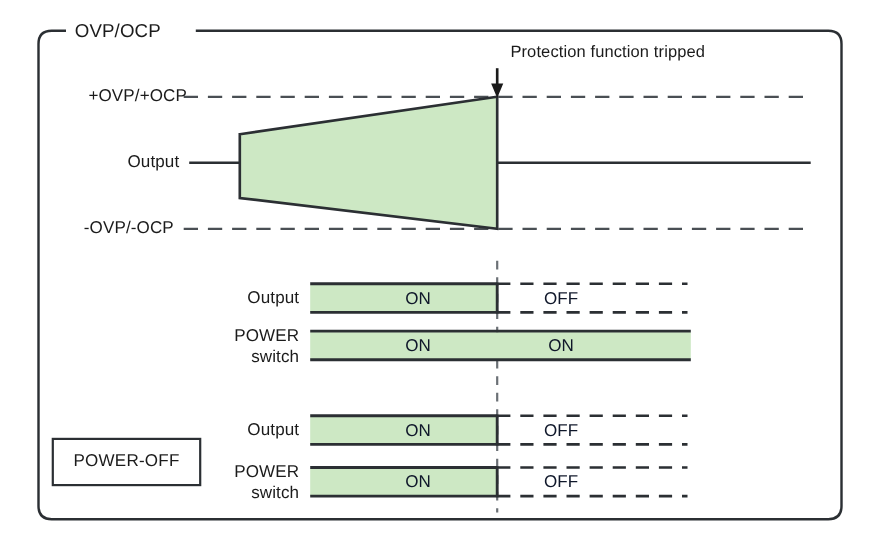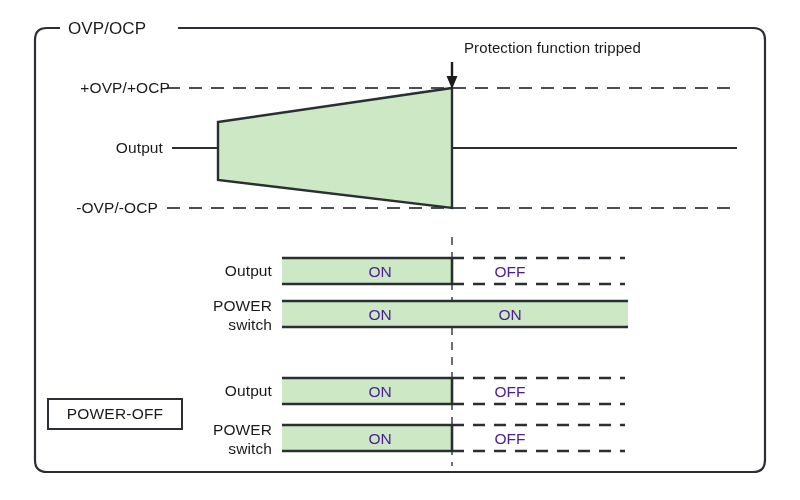--- a/index.html
+++ b/index.html
@@ -6,21 +6,21 @@
   body{width:800px;height:500px;position:relative;overflow:hidden;
        font-family:"Liberation Sans",sans-serif;color:#1c1c1c;}
   #stage{position:absolute;left:0;top:0;width:800px;height:500px;}
   svg{position:absolute;left:0;top:0;}
   .lbl{position:absolute;font-size:15.5px;color:#1b1b1b;white-space:nowrap;
        line-height:1.18;letter-spacing:0.1px;}
   .lbl.r{text-align:right;}
   .boxlbl{position:absolute;border:2px solid #2b2f33;background:#fff;
           font-size:15.5px;color:#1b1b1b;display:flex;align-items:center;
           justify-content:center;box-sizing:border-box;letter-spacing:0.2px;}
-  .onoff{position:absolute;font-size:15.5px;color:#4c1d95;}
+  .onoff{position:absolute;font-size:15.5px;color:#0f172a;}
 </style>
 </head>
 <body>
 
 <div id="stage">
 
   <svg width="800" height="500">
 
     <path d="M 60 28 L 47 28 Q 35 28 35 40 L 35 460 Q 35 472 47 472
              L 753 472 Q 765 472 765 460 L 765 40 Q 765 28 753 28 L 178 28" fill="none" stroke="#2b2f33" stroke-width="2.2"></path>
@@ -79,21 +79,21 @@
 
   <div class="lbl r" style="left:150px;top:297px;width:122px;">POWER</div>
   <div class="lbl r" style="left:150px;top:316px;width:122px;">switch</div>
 
   <div class="onoff c" style="left:330px;top:263px;width:100px;text-align:center;">ON</div>
   <div class="onoff c" style="left:460px;top:263px;width:100px;text-align:center;">OFF</div>
 
   <div class="onoff c" style="left:330px;top:306px;width:100px;text-align:center;">ON</div>
   <div class="onoff c" style="left:460px;top:306px;width:100px;text-align:center;">ON</div>
 
-  <div class="boxlbl" style="left:47px;top:398px;width:136px;height:32px;">POWER-OFF</div>
+  <div class="boxlbl" style="left:47px;top:398px;width:136px;height:44px;">POWER-OFF</div>
 
   <div class="lbl r" style="left:150px;top:382px;width:122px;">Output</div>
 
   <div class="lbl r" style="left:150px;top:421px;width:122px;">POWER</div>
   <div class="lbl r" style="left:150px;top:440px;width:122px;">switch</div>
 
   <div class="onoff c" style="left:330px;top:383px;width:100px;text-align:center;">ON</div>
   <div class="onoff c" style="left:460px;top:383px;width:100px;text-align:center;">OFF</div>
 
   <div class="onoff c" style="left:330px;top:430px;width:100px;text-align:center;">ON</div>

